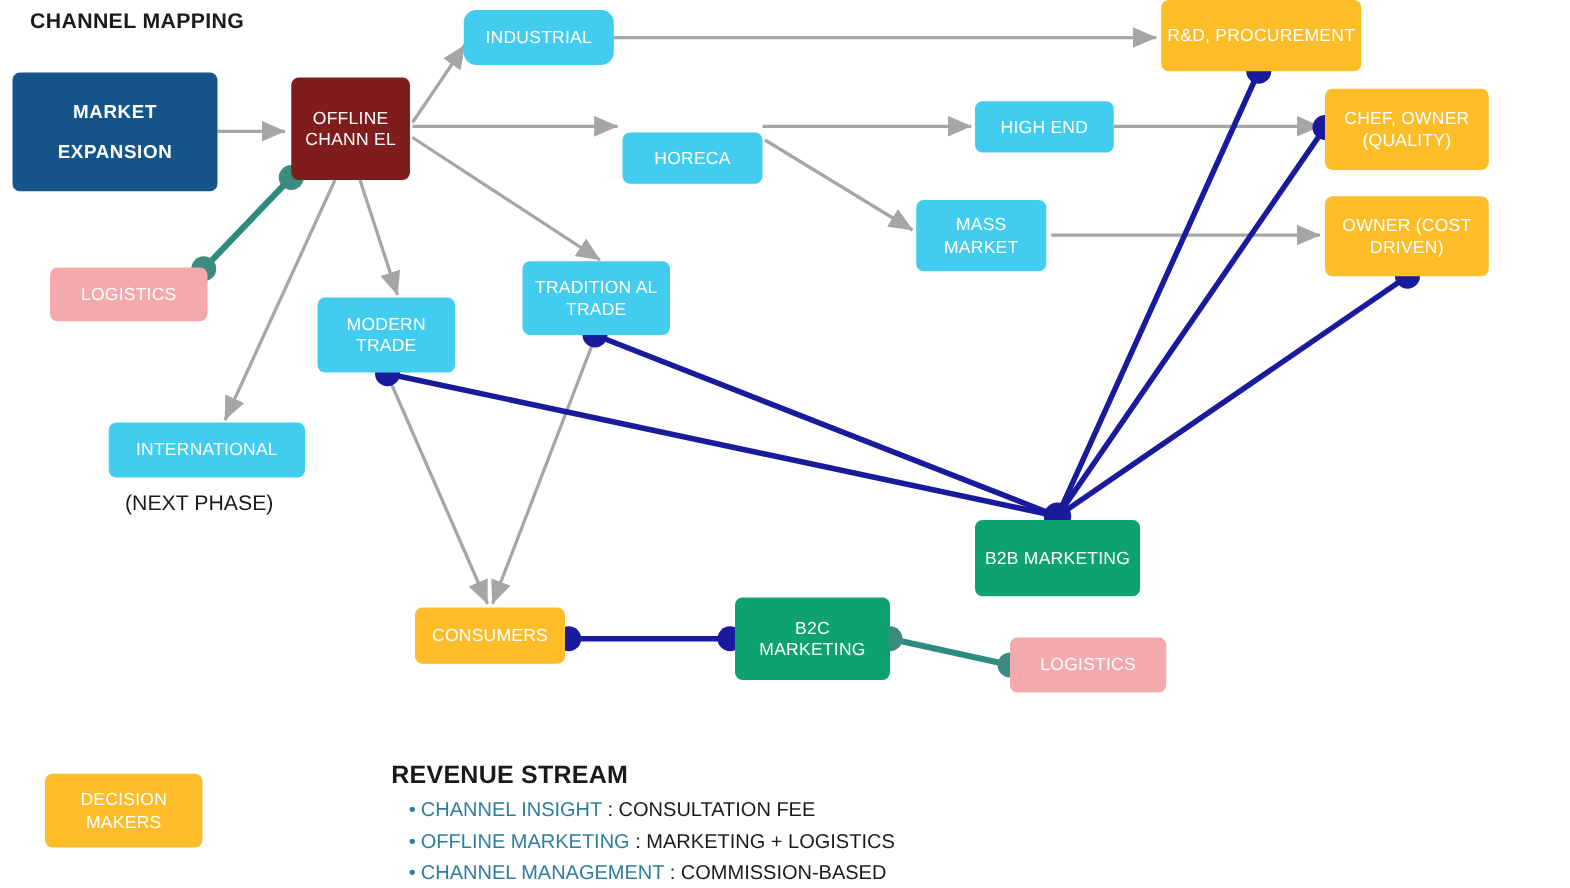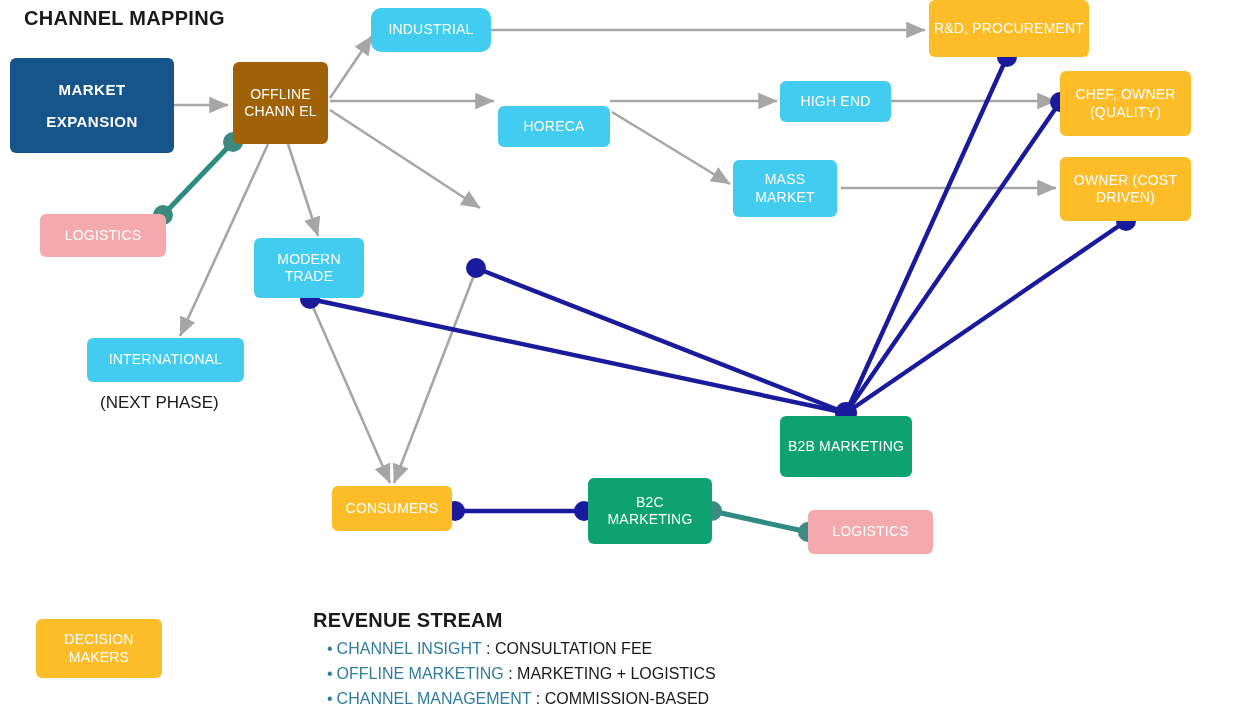--- a/index.html
+++ b/index.html
@@ -12,29 +12,29 @@
   #edges{position:absolute;left:0;top:0;width:1256px;height:710px;}
   .node{
     position:absolute;box-sizing:border-box;
     display:flex;align-items:center;justify-content:center;
     text-align:center;color:#ffffff;border-radius:6px;
     line-height:1.25;letter-spacing:.2px;
   }
   .node span{display:block;padding:0 4px;}
   .n-dark{background:#16558a;font-weight:bold;font-size:15px;letter-spacing:.5px;}
   .n-dark span{line-height:2.1;}
-  .n-blue{background:#a16207;font-size:14px;}
+  .n-blue{background:#7f1d1d;font-size:14px;}
   .n-cyan{background:#41ccf0;font-size:14px;}
   .n-yellow{background:#fcbd29;font-size:14px;}
   .n-pink{background:#f4a9ac;font-size:14px;}
   .n-green{background:#0fa271;font-size:14px;}
 
   #title{
     position:absolute;left:24px;top:7px;
-    font-size:20px;font-weight:bold;color:#1a1a1a;letter-spacing:.3px;
+    font-size:17px;font-weight:bold;color:#1a1a1a;letter-spacing:.3px;
   }
   #nextphase{
     position:absolute;left:100px;top:393px;
     font-size:17px;color:#1a1a1a;
   }
   #revenue{
     position:absolute;left:313px;top:597px;
   }
   #revenue .rev-title{
     font-size:20px;font-weight:bold;color:#1a1a1a;letter-spacing:.2px;margin-top:12px;
@@ -147,20 +147,23 @@
   </div>
 
   <div class="node n-pink" style="left:40px;top:214px;width:126px;height:43px;">
     <span>LOGISTICS</span>
   </div>
 
   <div class="node n-cyan" style="left:254px;top:238px;width:110px;height:60px;">
     <span>MODERN TRADE</span>
   </div>
 
+  <div class="node n-cyan" style="left:418px;top:209px;width:118px;height:59px;">
+    <span>TRADITION AL TRADE</span>
+  </div>
 
   <div class="node n-cyan" style="left:87px;top:338px;width:157px;height:44px;">
     <span>INTERNATIONAL</span>
   </div>
 
   <div id="nextphase">(NEXT PHASE)</div>
 
   <div class="node n-yellow" style="left:332px;top:486px;width:120px;height:45px;">
     <span>CONSUMERS</span>
   </div>

